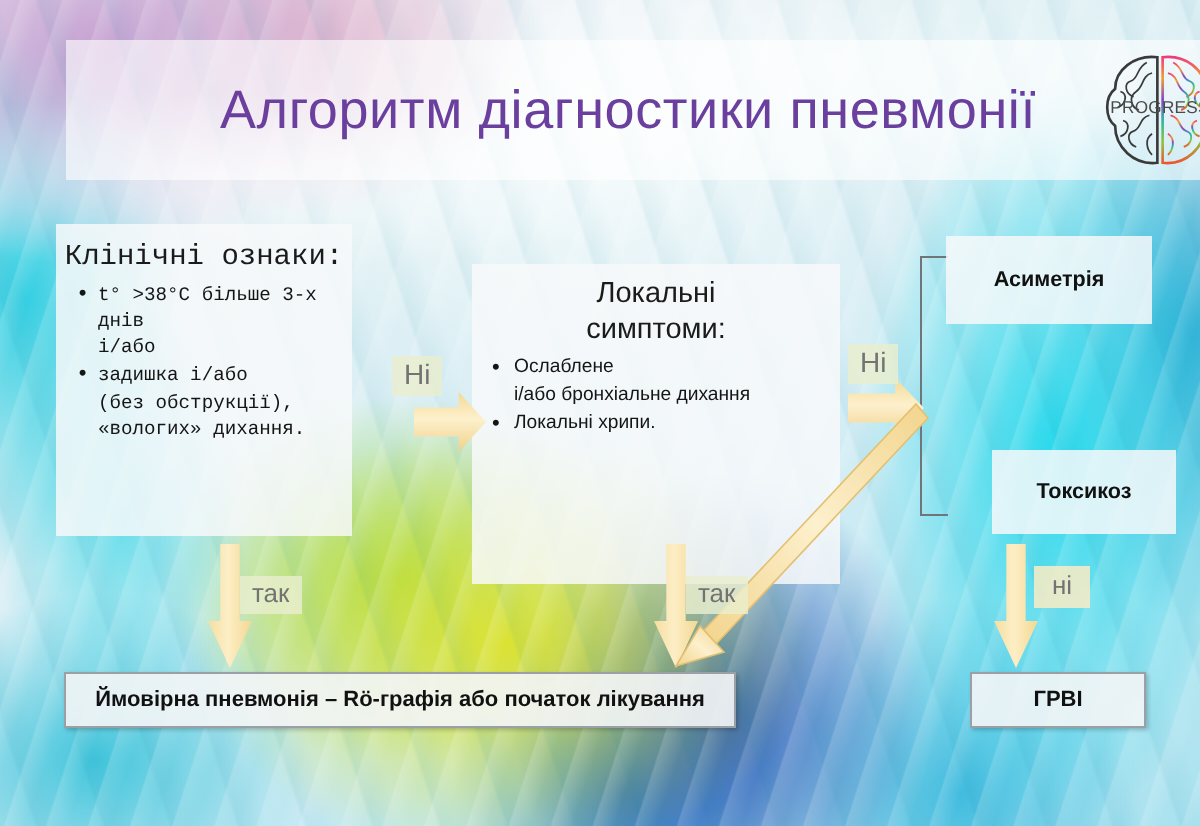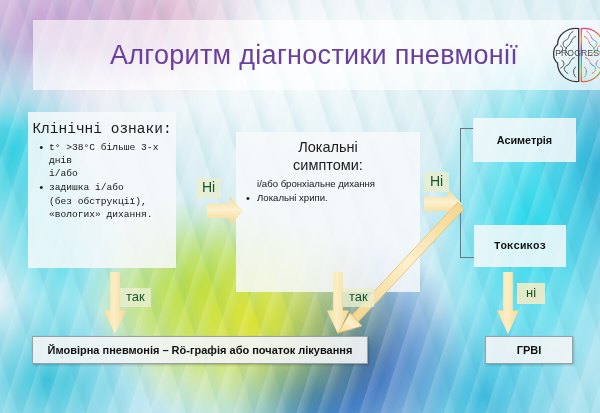--- a/index.html
+++ b/index.html
@@ -95,21 +95,21 @@
   }
   .bullets li.nobul { padding-left: 11px; }
   .bullets li.nobul::before { content: ""; }
 
   
   #box-local { left: 236px; top: 108px; width: 184px; height: 160px; margin-top: 24px; }
   #box-local .box-head { padding-top: 6px; }
 
   
   #box-asym { left: 473px; top: 118px; width: 103px; height: 44px; }
-  #box-tox  { left: 474px; top: 225px; width: 92px; height: 42px; font-family: Liberation Mono, monospace; }
+  #box-tox  { left: 496px; top: 225px; width: 92px; height: 42px; }
   .rbox-text {
     height: 100%; display: flex; align-items: center; justify-content: center;
     text-align: center; font-size: 10.8px; font-weight: bold; color: #111;
     line-height: 1.3; padding: 0 4px;
   }
 
   
   .bracket {
     position: absolute; left: 460px; top: 128px; width: 14px; height: 130px;
     border-left: 1.4px solid #6f7579;
@@ -141,21 +141,21 @@
   #arr-right-1 { left: 207px; top: 196px; width: 36px; height: 30px; }
   #arr-right-2 { left: 424px; top: 189px; width: 38px; height: 30px; }
 
   
   #arr-diag { position: absolute; left: 330px; top: 200px; width: 135px; height: 135px; }
 
   
   .edge-label {
     position: absolute;
     background: rgba(233,238,206,0.82);
-    font-size: 13px; color: #14532d;
+    font-size: 13px; color: #737373;
     padding: 2px 6px 3px;
     line-height: 1.1;
   }
   #lbl-ni-1  { left: 196px; top: 178px; font-size: 14px; }
   #lbl-ni-2  { left: 424px; top: 172px; font-size: 14px; }
   #lbl-tak-1 { left: 120px; top: 288px; }
   #lbl-tak-2 { left: 343px; top: 288px; }
   #lbl-ni-3  { left: 517px; top: 283px; font-size: 13px;
                background: rgba(250,236,196,0.85); padding: 3px 9px 4px; }
 </style>
@@ -216,20 +216,21 @@
       <li class="nobul">«вологих» дихання.</li>
     </ul>
   </div>
 
   <div class="box" id="box-local">
     <div class="box-head">
       <div>Локальні</div>
       <div>симптоми:</div>
     </div>
     <ul class="bullets">
+      <li>Ослаблене</li>
       <li class="nobul">і/або бронхіальне дихання</li>
       <li>Локальні хрипи.</li>
     </ul>
   </div>
 
   <div class="bracket"></div>
 
   <div class="box" id="box-asym">
     <div class="rbox-text">
       <div>

